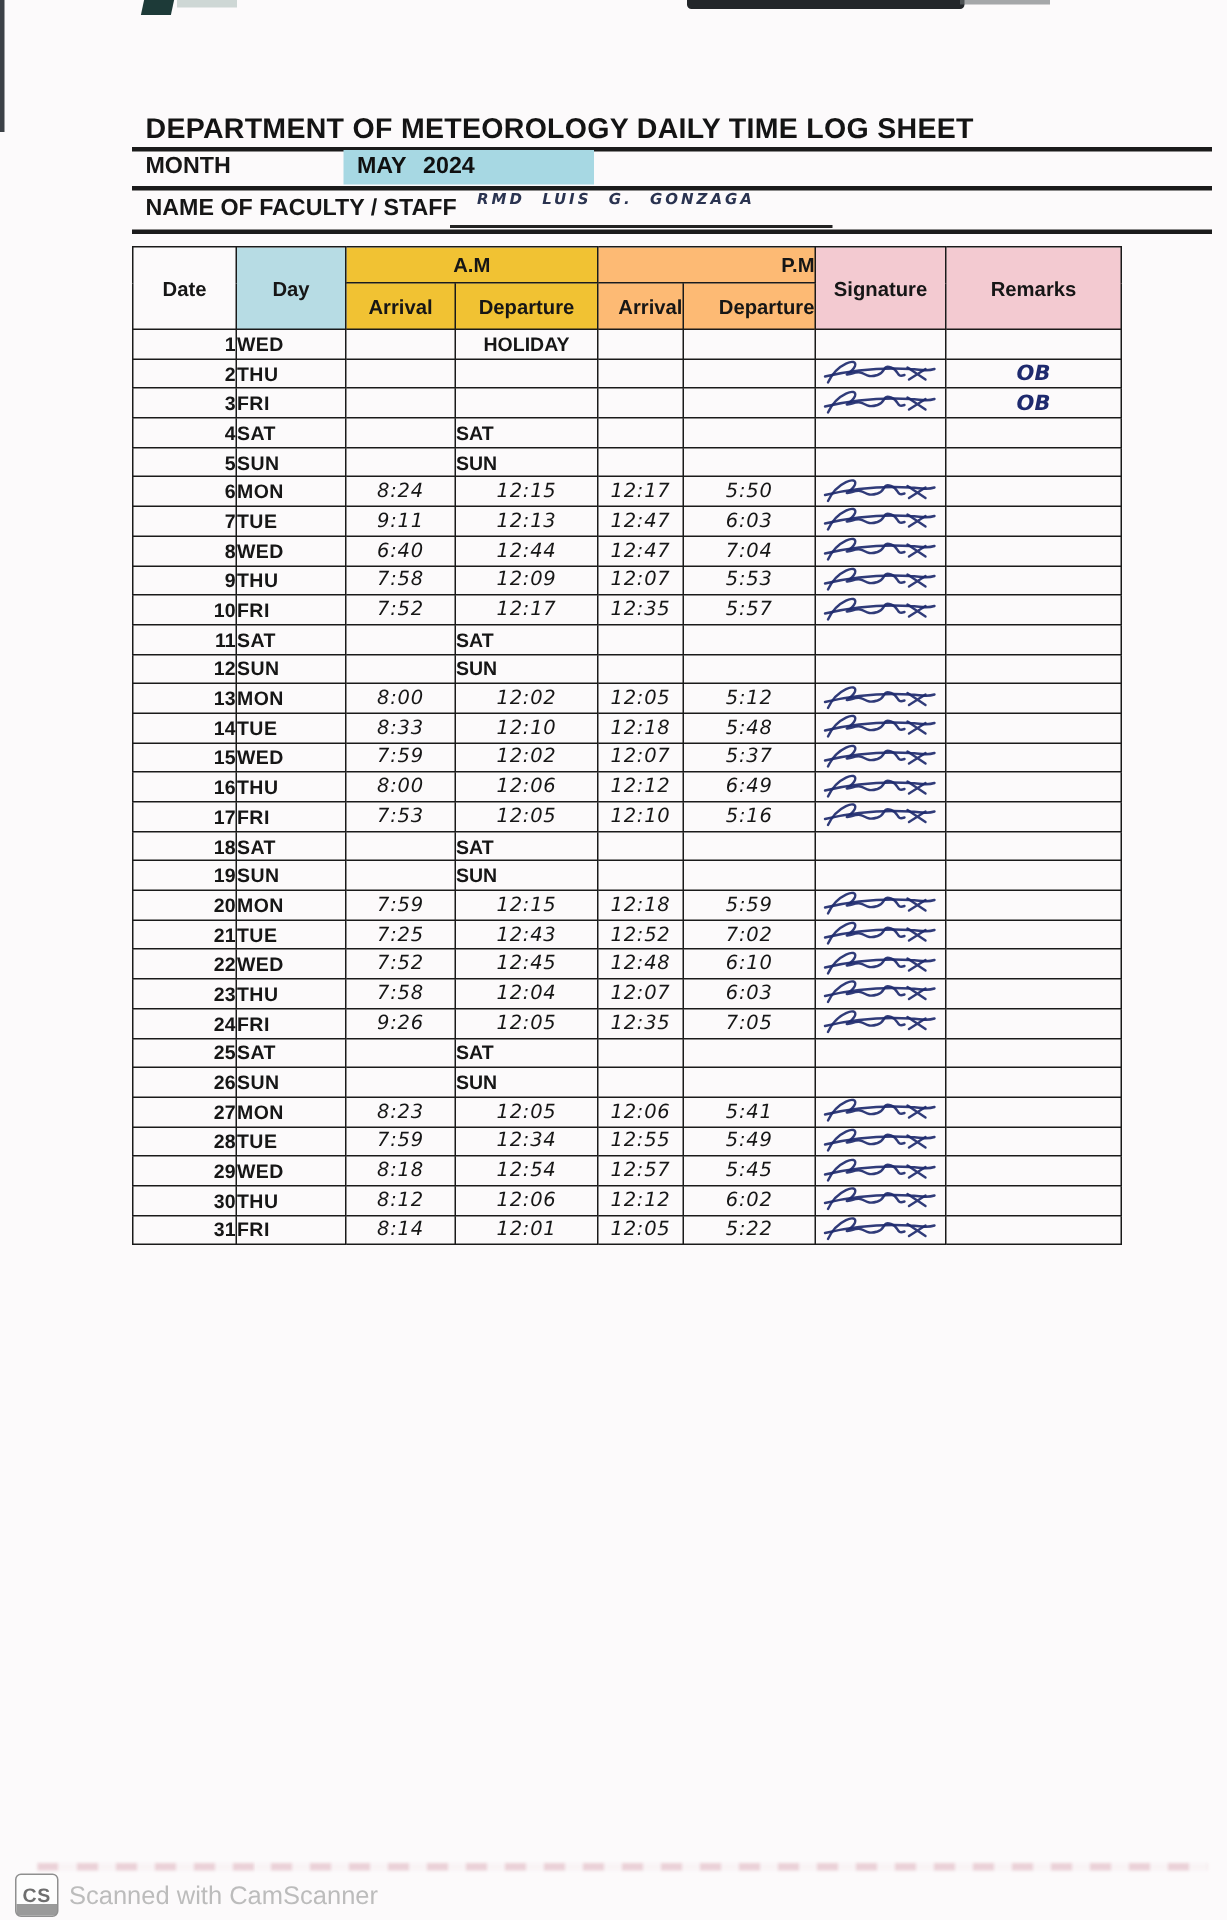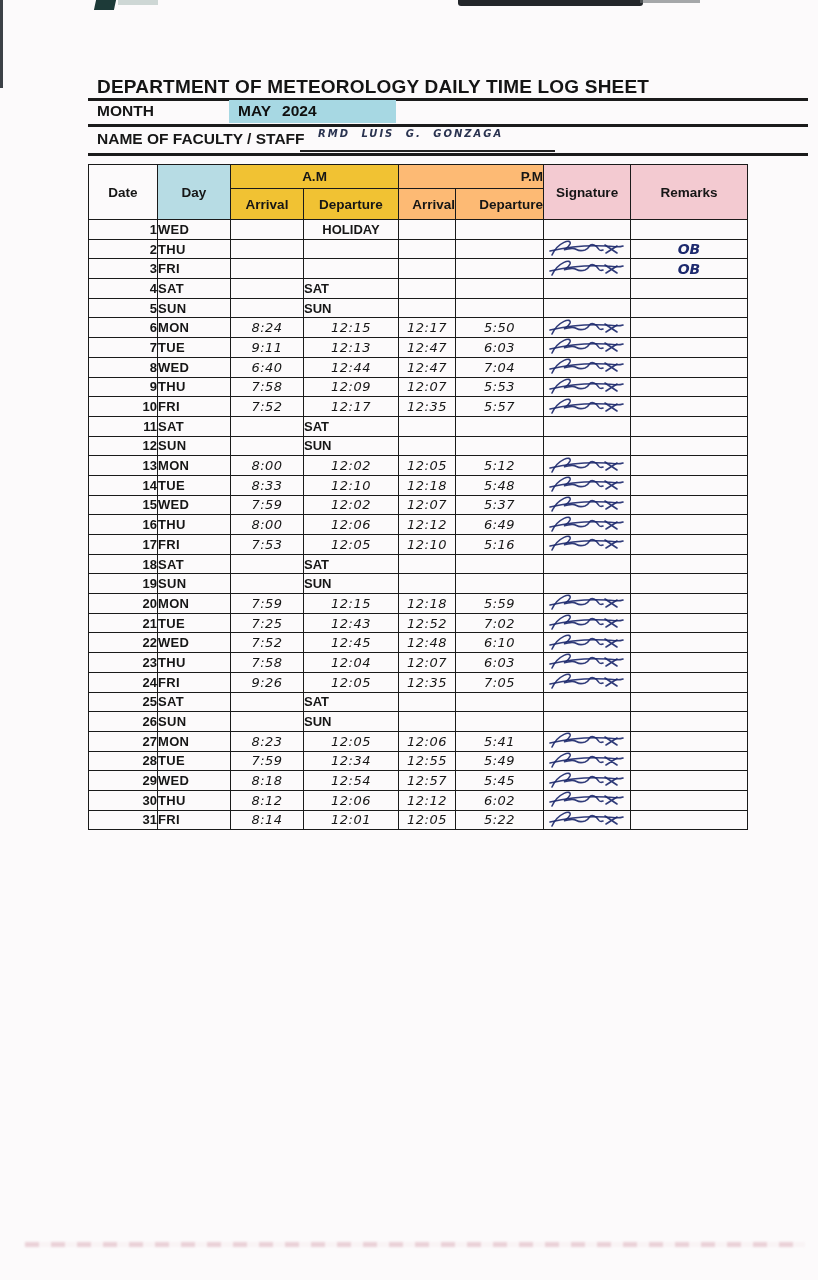--- a/index.html
+++ b/index.html
@@ -554,14 +554,20 @@
               <path d="M5 17 C11 4 25 0 23 6 C21 11 13 13 21 11 C31 8 28 15 38 12 C44 10 41 5 47 7 C53 9 50 14 56 12"></path>
               <path d="M3 13 C20 9 42 7 60 8 C66 8 70 10 76 8"></path>
               <path d="M58 7 L70 15 M70 8 L59 15"></path>
             </svg>
           </td>
           <td class="c-rem"></td>
         </tr>
       </tbody>
   </table>
 
+  <div class="wm">
+    <div class="wm-badge">
+      <span>CS</span>
+    </div>
+    <div class="wm-text">Scanned with CamScanner</div>
+  </div>
 
 </div>
 
 </body></html>

